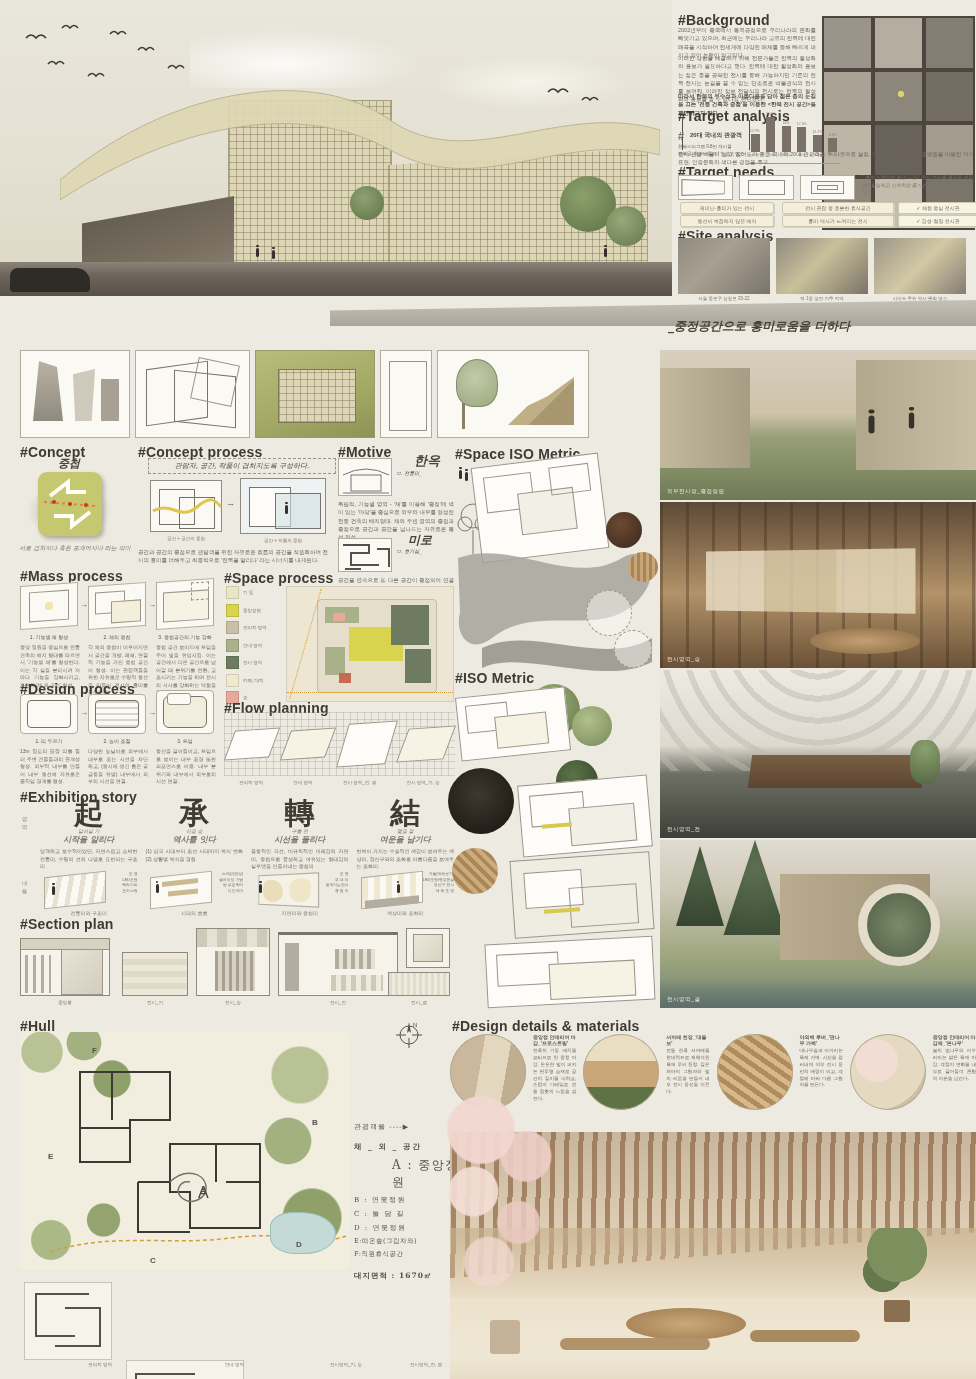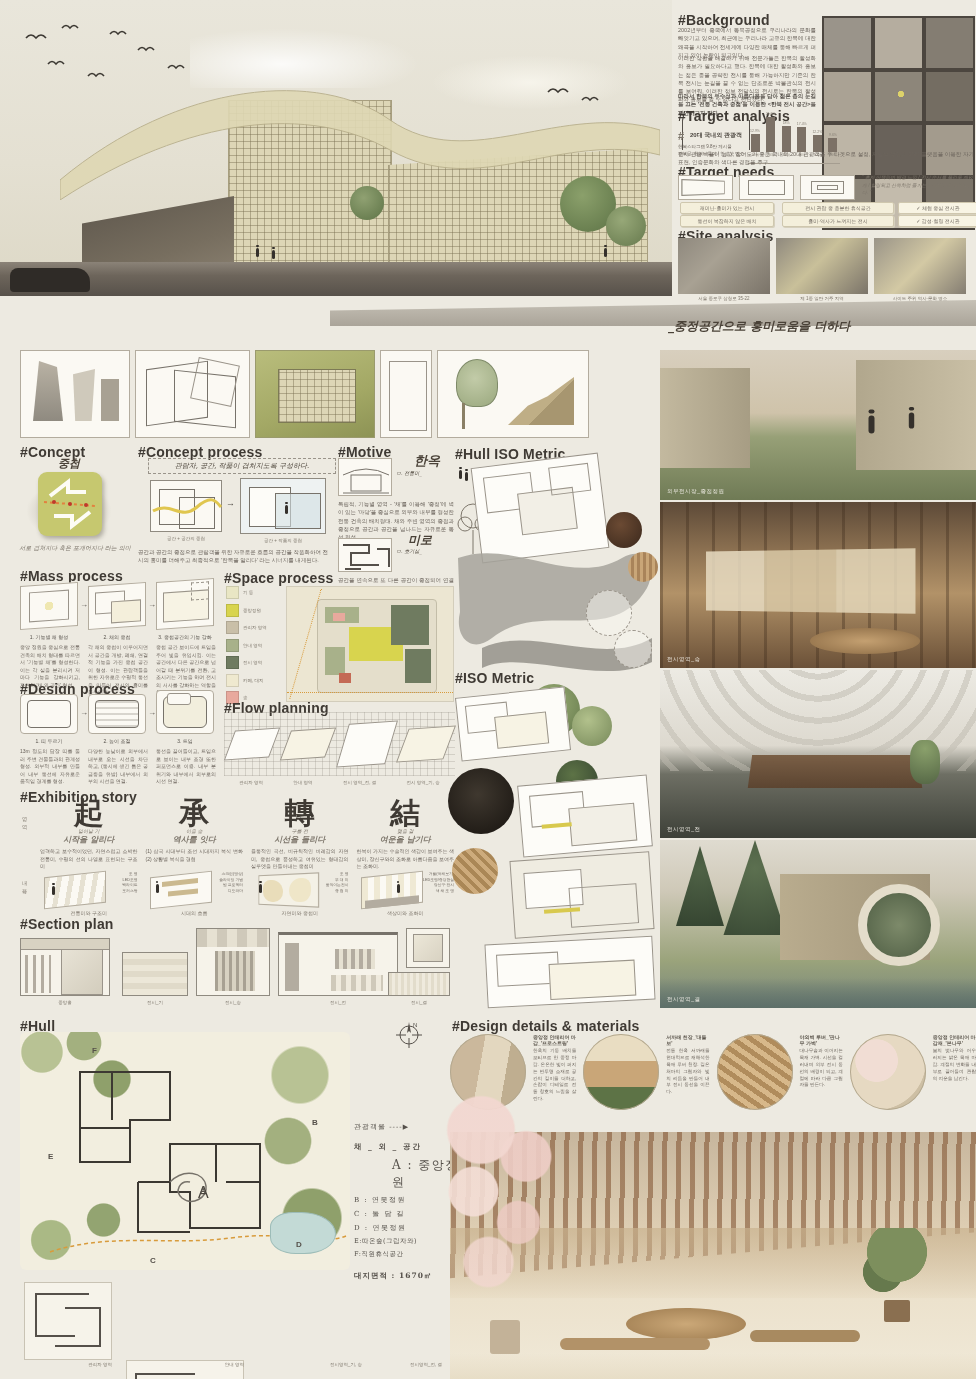--- a/index.html
+++ b/index.html
@@ -280,21 +280,21 @@
       <path d="M4 6 H30 V14 H12 V26 H40"></path>
           <path d="M50 28 V10 H38"></path>
           <path d="M22 30 H6"></path>
         </g>
       </svg>
   </div>
   <div class="abs hand" style="left:408px;top:532px;font-size:12px;font-weight:bold;">미로</div>
   <div class="abs hand" style="left:396px;top:548px;font-size:5px;">ㅁ. 호기심_</div>
   <div class="abs tiny" style="left:338px;top:576px;width:116px;">공간을 연속으로 또 다른 공간이 중첩되어 연결되면 서로 미로같은 느낌을 주고, 관람자들에게 흥미와 호기심을 지속적으로 유지 시켜 주는 역할.</div>
 
-  <div class="sec-h" style="left:455px;top:446px;">#Hull ISO Metric</div>
+  <div class="sec-h" style="left:455px;top:446px;">#Space ISO Metric</div>
   <div class="figure" style="left:459px;top:470px;"></div>
   <div class="figure" style="left:465px;top:472px;"></div>
   <svg class="abs" style="left:455px;top:500px;" width="36" height="56" viewBox="0 0 36 56">
     <g stroke="#7d766b" fill="none" stroke-width="1">
         <circle cx="18" cy="16" r="12"></circle>
         <circle cx="10" cy="24" r="7"></circle>
         <circle cx="27" cy="24" r="7"></circle>
         <path d="M18 30 V54"></path>
       </g>
   </svg>

